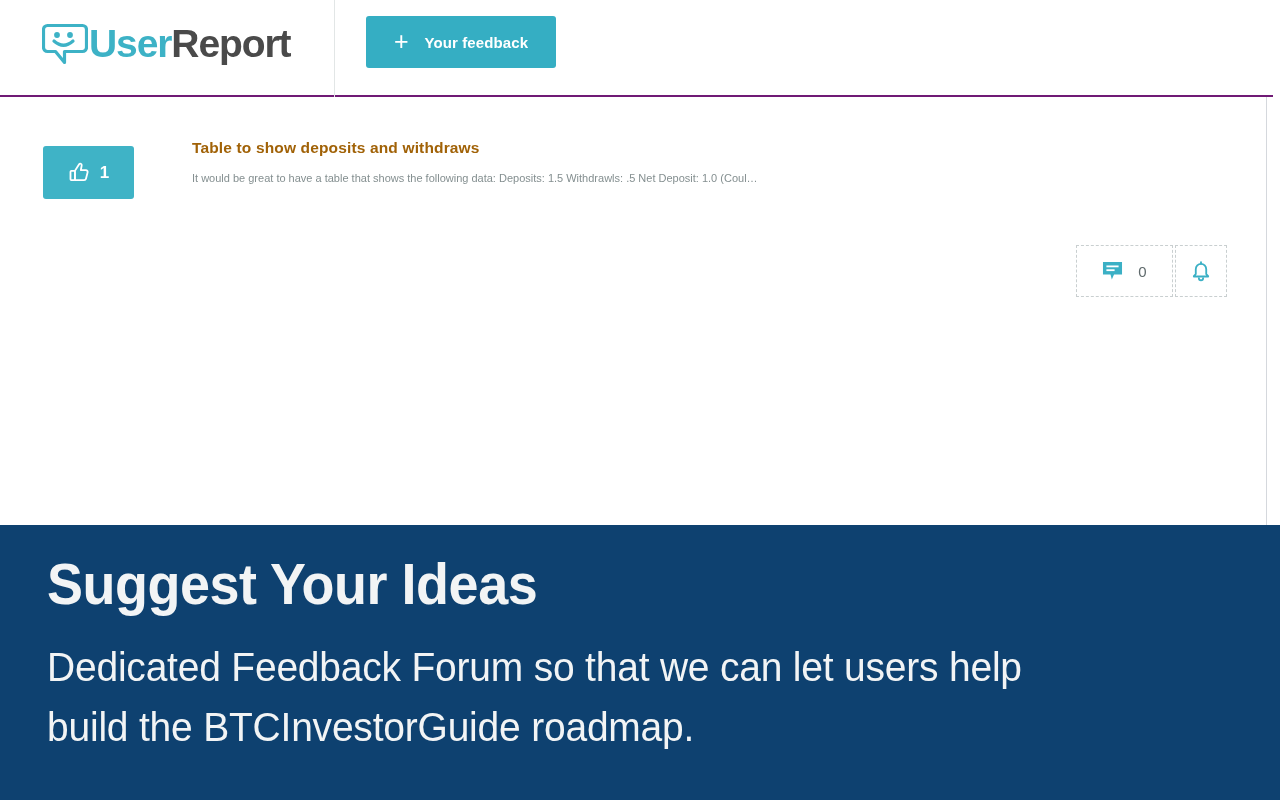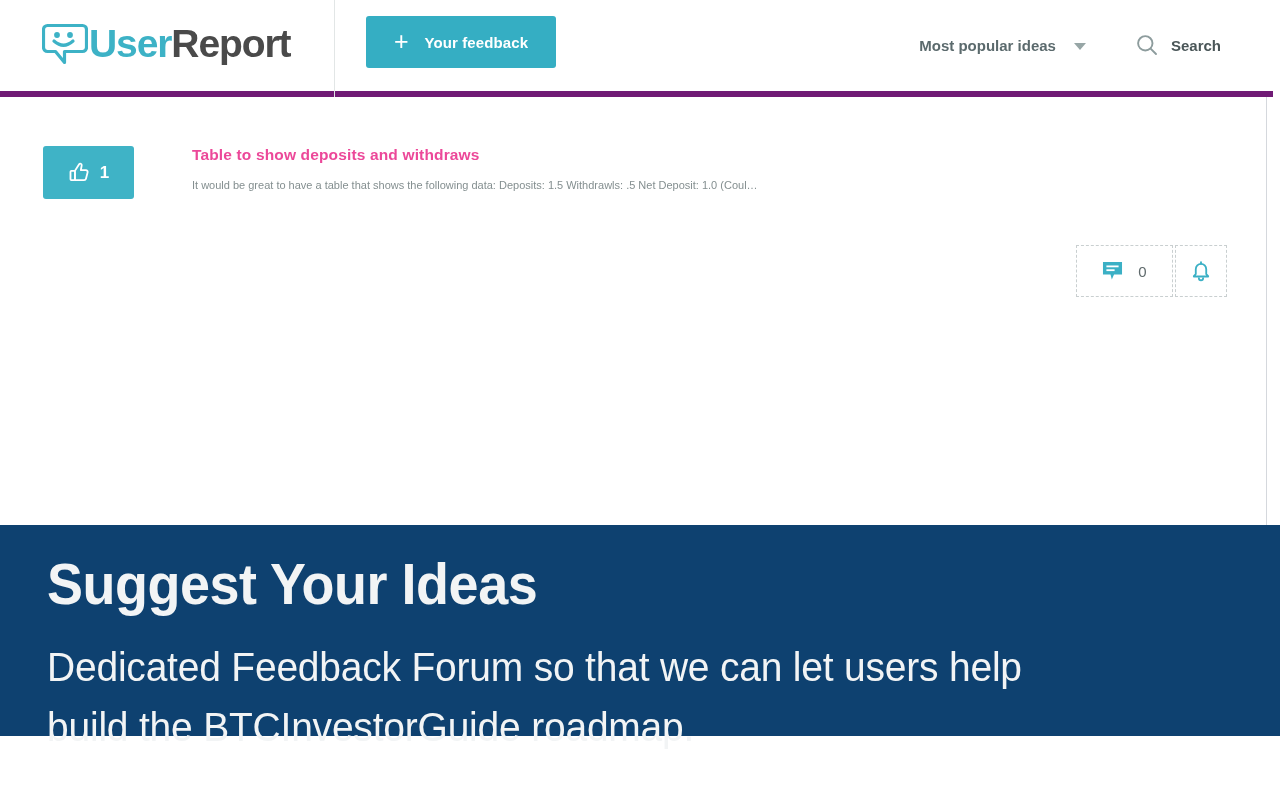--- a/index.html
+++ b/index.html
@@ -21,21 +21,21 @@
     background: #ffffff;
   }
 
   
   .header {
     position: absolute;
     left: 0; top: 0;
     width: 1273px;
     height: 97px;
     background: #ffffff;
-    border-bottom: 6px solid #701a75;
+    border-bottom: 2px solid #701a75;
     box-sizing: border-box;
   }
   .header-divider {
     position: absolute;
     left: 334px; top: 0;
     width: 1px; height: 97px;
     background: #e2e6e6;
   }
 
   
@@ -169,23 +169,23 @@
   }
 
   .idea-body {
     position: absolute;
     left: 192px; top: 9px;
     width: 855px;
   }
   .idea-title {
     font-size: 15.5px;
     font-weight: bold;
-    color: #ec4899;
+    color: #a16207;
     letter-spacing: 0.15px;
-    margin: 7px 0 10px 0;
+    margin: 0 0 10px 0;
     line-height: 20px;
     cursor: pointer;
   }
   .idea-desc {
     font-size: 11px;
     color: #848f90;
     line-height: 20px;
     margin: 0;
     white-space: nowrap;
     overflow: hidden;
@@ -230,21 +230,21 @@
   .bell-icon {
     width: 22px; height: 24px;
     display: block;
   }
 
   
   .banner {
     position: absolute;
     left: 0; top: 525px;
     width: 1280px;
-    height: 211px;
+    height: 275px;
     background: #0e4170;
     box-sizing: border-box;
   }
   .banner-title {
     position: absolute;
     left: 47px; top: 26px;
     margin: 0;
     font-family: "Liberation Sans Narrow", "Liberation Sans", sans-serif;
     font-size: 58px;
     font-weight: bold;
@@ -298,33 +298,20 @@
       <div class="logo-text"><span class="logo-user">User</span><span class="logo-report">Report</span></div>
     </div>
 
     <div class="header-divider"></div>
 
     <button class="give-feedback">
       <span class="gf-plus">+</span>
       <span class="gf-label">Your feedback</span>
     </button>
 
-    <div class="header-right">
-      <div class="sort-select">
-        <span>Most popular ideas</span>
-        <span class="caret"></span>
-      </div>
-      <div class="search-box">
-        <svg class="search-icon" viewBox="0 0 22 22">
-          <circle cx="9.3" cy="9.3" r="7.2" fill="none" stroke="#8d9c9d" stroke-width="1.9"></circle>
-          <line x1="14.6" y1="14.6" x2="20" y2="20" stroke="#8d9c9d" stroke-width="1.9" stroke-linecap="round"></line>
-        </svg>
-        <span>Search</span>
-      </div>
-    </div>
   </div>
 
   <div class="list-area">
 
     <div class="idea-row">
 
       <button class="vote-btn">
         <svg class="thumb-icon" viewBox="0 0 24 24">
           <path d="M7.2 10.3 L11.6 3.4 a1.5 1.5 0 0 1 2.7 1.1 L13.4 9.6 h5.3 a1.8 1.8 0 0 1 1.75 2.25 l-1.7 6.6 a2 2 0 0 1 -1.95 1.5 H7.2 Z" fill="none" stroke="#ffffff" stroke-width="1.9" stroke-linejoin="round"></path>
           <rect x="2.6" y="10.3" width="4.6" height="9.65" rx="0.9" fill="none" stroke="#ffffff" stroke-width="1.9" stroke-linejoin="round"></rect>

